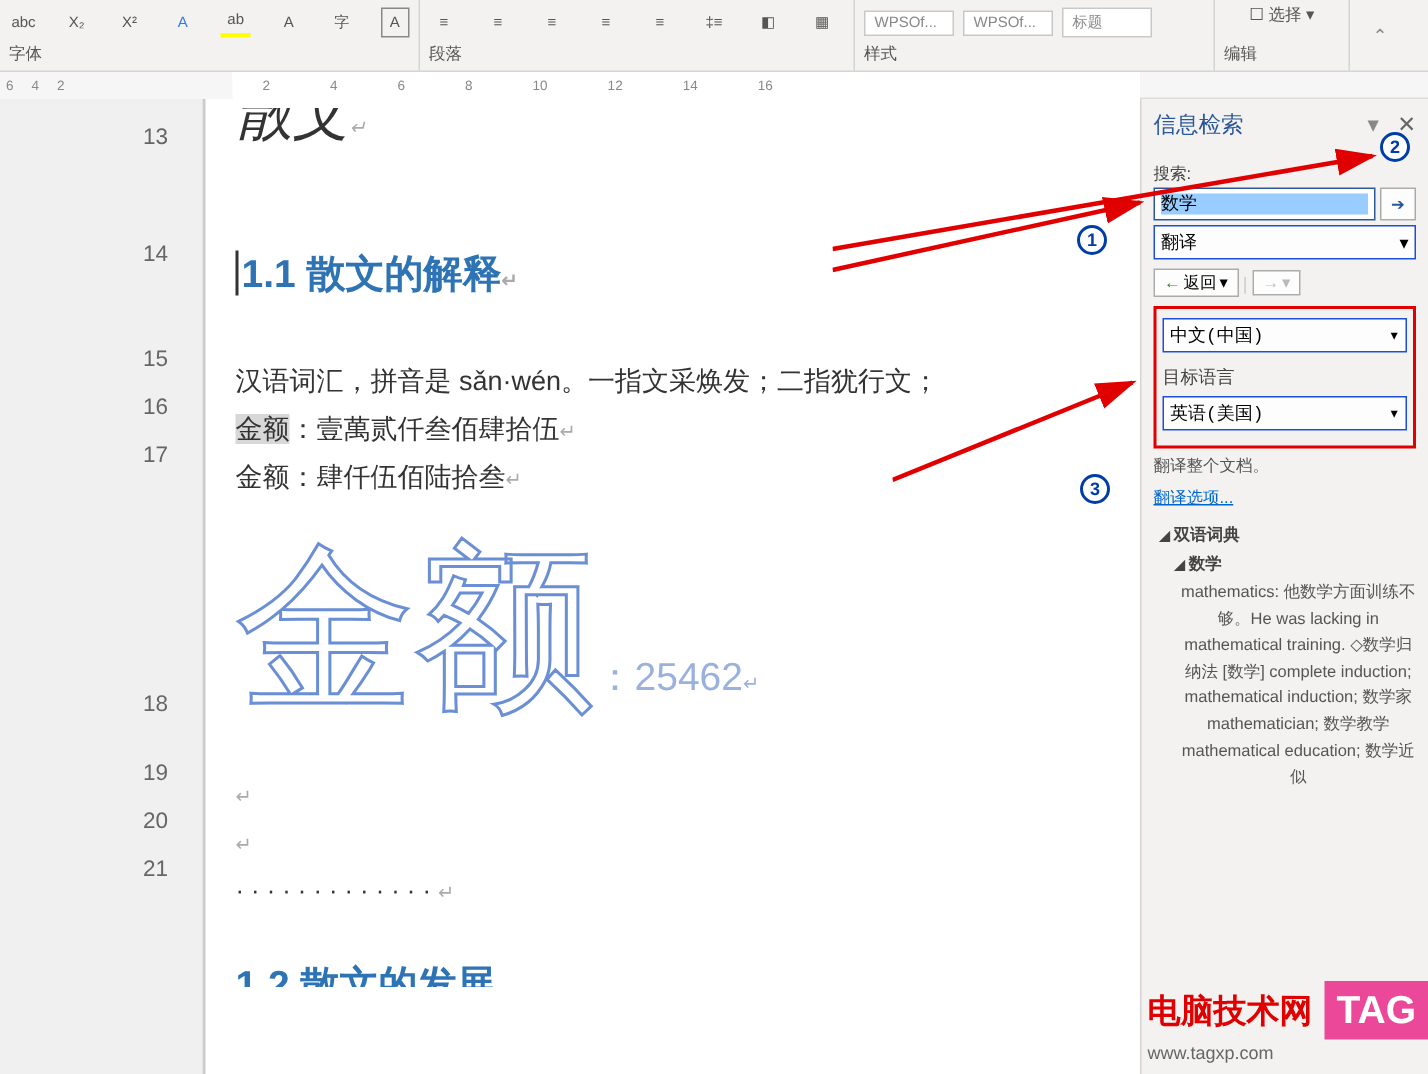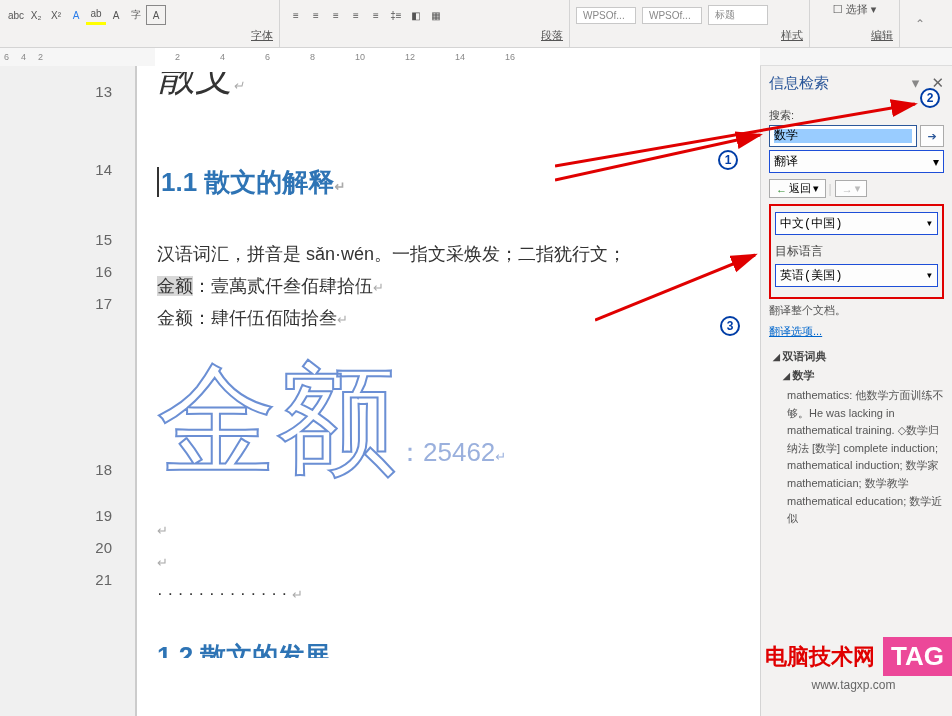--- a/index.html
+++ b/index.html
@@ -19,28 +19,28 @@
   display: flex;
   align-items: stretch;
 }
 .ribbon-group {
   border-right: 1px solid #d4d4d4;
   display: flex;
   flex-direction: column;
   justify-content: space-between;
   padding: 2px 6px;
 }
-.ribbon-icons { display: flex; gap: 0; align-items: center; height: 26px; }
+.ribbon-icons { display: flex; gap: 16px; align-items: center; height: 26px; }
 .ribbon-icon {
   width: 20px; height: 20px;
   display: flex; align-items: center; justify-content: center;
   color: #555; font-size: 10px;
 }
 .ribbon-label {
-  text-align: right; font-size: 11px; color: #555; padding-bottom: 2px; text-decoration: underline;
+  text-align: left; font-size: 11px; color: #555; padding-bottom: 2px;
 }
 .style-box {
   border: 1px solid #c8c8c8;
   padding: 2px 6px;
   font-size: 10px;
   color: #888;
   background: #fff;
   min-width: 60px;
 }
 .ruler-area {
@@ -181,25 +181,25 @@
 .red-box .section-label {
   font-size: 12px; color: #444;
   display: flex; justify-content: space-between;
   padding: 2px 0;
 }
 .red-box .dropdown { margin: 2px 0 6px; font-family: Liberation Mono, monospace; }
 .link-text { color: #0066cc; text-decoration: underline; font-size: 11px; }
 .dict-section { margin-top: 10px; padding-left: 4px; }
 .dict-expand { font-size: 11px; font-weight: bold; color: #444; margin: 4px 0; }
 .dict-expand::before { content: "◢ "; font-size: 9px; }
-.dict-text { font-size: 11px; color: #555; line-height: 1.6; padding-left: 14px; }
+.dict-text { font-size: 11px; color: #555; line-height: 1.6; padding-left: 14px; text-align: center; }
 .watermark {
   position: absolute;
-  right: 0; bottom: 24px;
-  text-align: center;
+  right: 0; bottom: 7px;
+  text-align: left;
   z-index: 50;
 }
 .watermark .wm-line1 {
   color: #e00000; font-weight: bold; font-size: 22px;
   display: inline-flex; align-items: center; gap: 8px;
 }
 .watermark .wm-tag {
   background: #ec4899; color: #fff;
   font-size: 26px; font-weight: bold;
   padding: 4px 8px;

